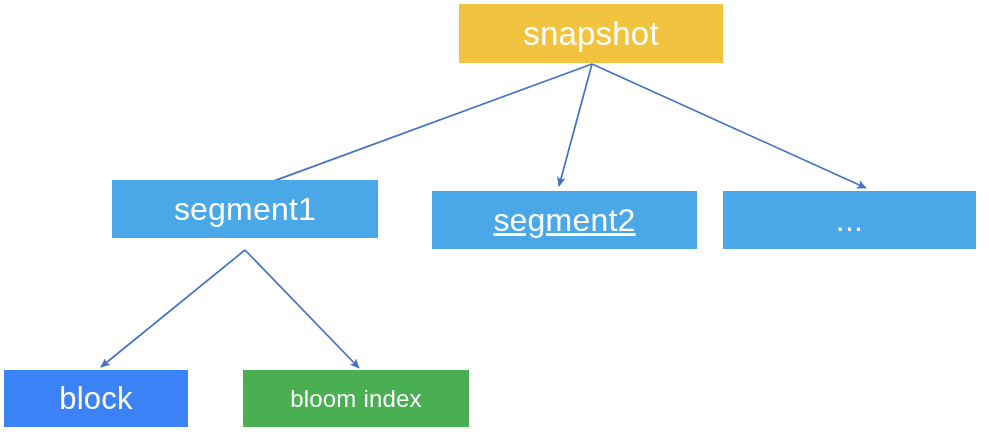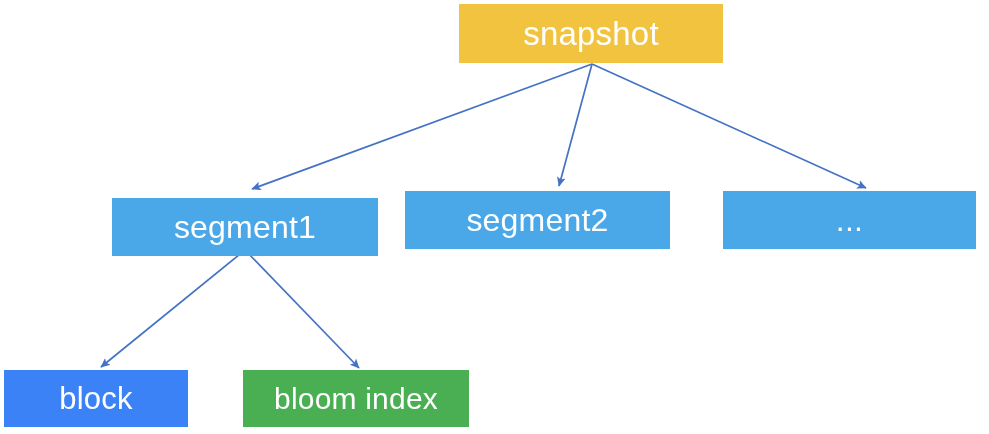--- a/index.html
+++ b/index.html
@@ -42,52 +42,53 @@
   }
   .node-snapshot {
     left: 459px;
     top: 4px;
     width: 264px;
     height: 59px;
     font-size: 33px;
   }
   .node-segment1 {
     left: 112px;
-    top: 198px;
+    top: 180px;
     width: 266px;
     height: 58px;
     font-size: 32px;
   }
   .node-segment2 {
-    left: 405px;
+    left: 432px;
     top: 191px;
     width: 265px;
     height: 58px;
     font-size: 32px;
+    text-decoration: underline;
   }
   .node-more {
     left: 723px;
     top: 191px;
     width: 253px;
     height: 58px;
     font-size: 32px;
   }
   .node-block {
     left: 4px;
     top: 370px;
     width: 184px;
     height: 57px;
     font-size: 31px;
   }
   .node-bloom {
     left: 243px;
     top: 370px;
     width: 226px;
     height: 57px;
-    font-size: 30px;
+    font-size: 24px;
   }
 </style>
 </head>
 <body>
 
 <div id="canvas" style="background: rgb(255, 255, 255);">
 
   <svg id="edge-layer" width="989" height="434" viewBox="0 0 989 434" xmlns="http://www.w3.org/2000/svg">
     <defs>
       <marker id="arrowhead" markerWidth="6" markerHeight="6" refX="5.2" refY="3" orient="auto" markerUnits="strokeWidth">

